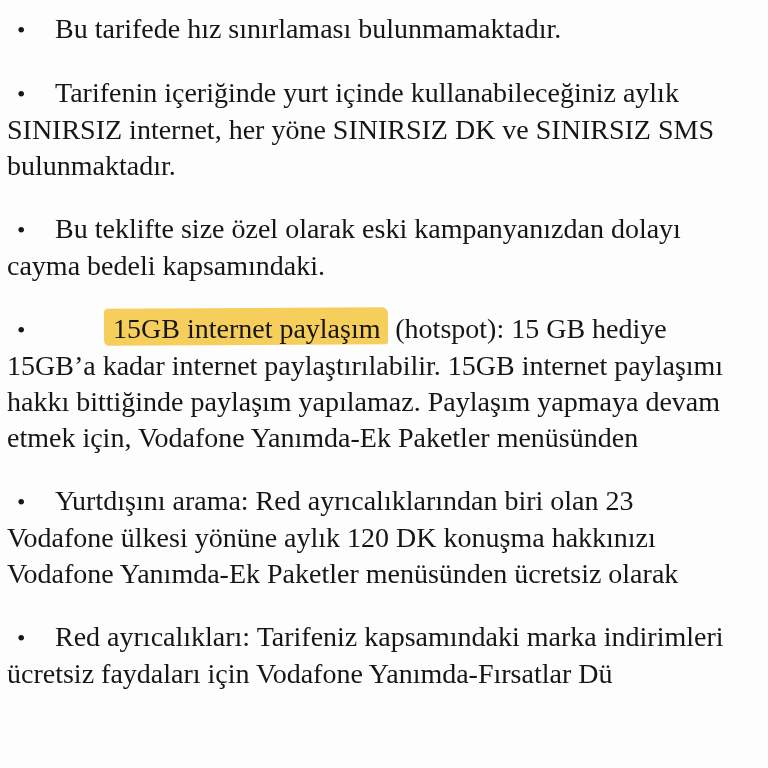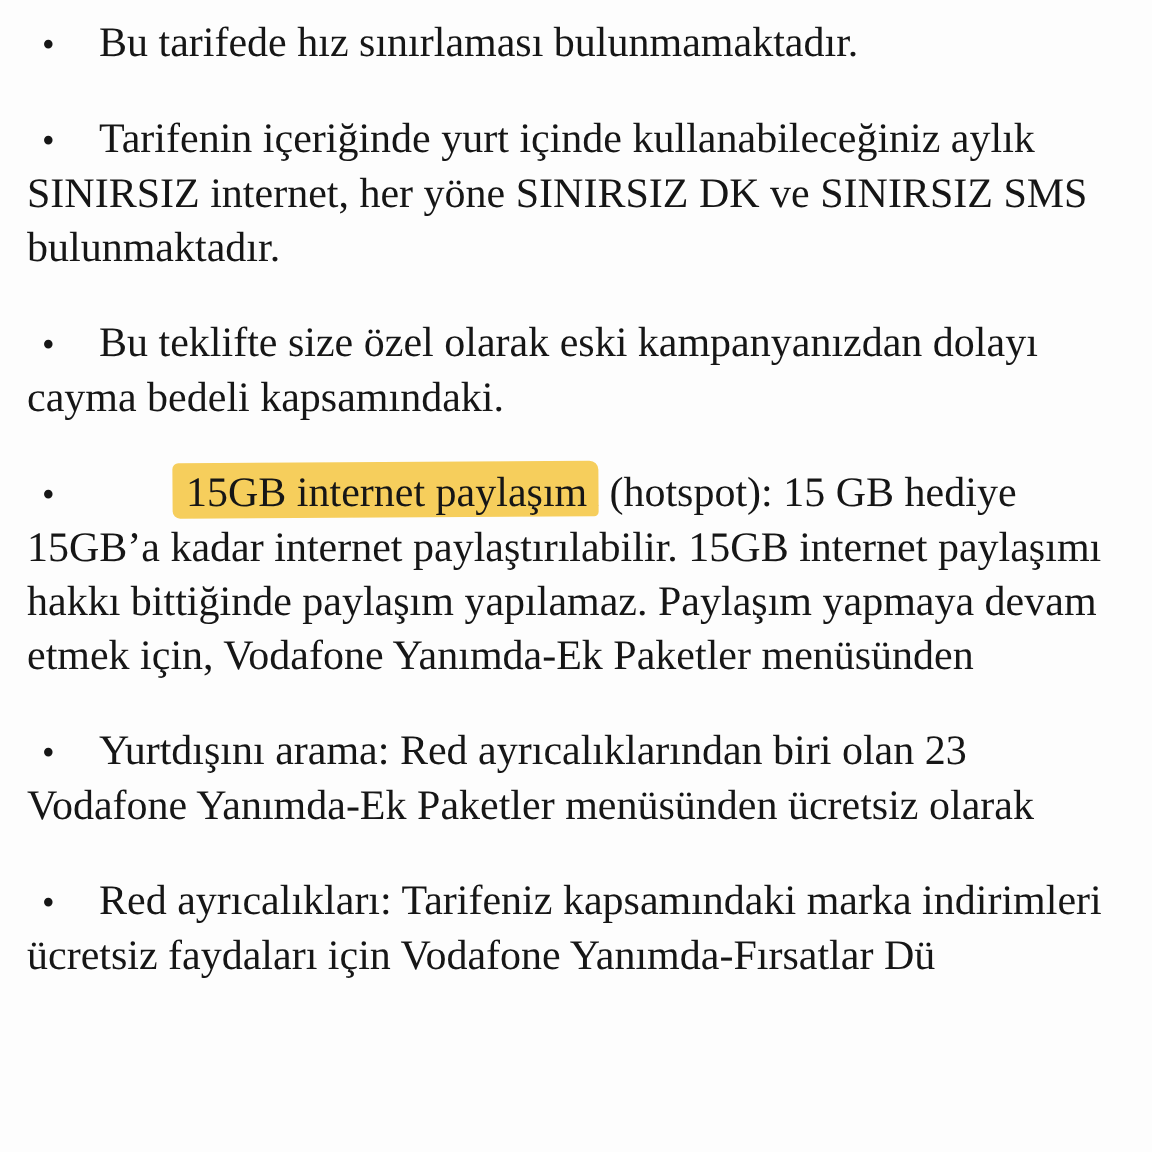--- a/index.html
+++ b/index.html
@@ -17,21 +17,20 @@
   }
   .doc {
     padding: 11px 4px 0 7px;
   }
   .para {
     line-height: 36px;
     margin: 0 0 27px 0;
   }
   .line {
     white-space: nowrap;
-    margin-left: 11px;
   }
   .bullet {
     display: inline-block;
     margin-left: 10px;
     width: 38px;
     font-size: 24px;
     vertical-align: baseline;
   }
   .bullet.wide {
     width: 96px;
@@ -75,20 +74,21 @@
 
   <div class="para">
     <div class="line"><span class="bullet wide">•</span><span class="hl">15GB internet paylaşım</span><span>ı (hotspot): 15 GB hediye</span></div>
     <div class="line">15GB’a kadar internet paylaştırılabilir. 15GB internet paylaşımı</div>
     <div class="line">hakkı bittiğinde paylaşım yapılamaz. Paylaşım yapmaya devam</div>
     <div class="line">etmek için, Vodafone Yanımda-Ek Paketler menüsünden</div>
   </div>
 
   <div class="para">
     <div class="line"><span class="bullet">•</span><span>Yurtdışını arama: Red ayrıcalıklarından biri olan 23</span></div>
+    <div class="line">Vodafone ülkesi yönüne aylık 120 DK konuşma hakkınızı</div>
     <div class="line">Vodafone Yanımda-Ek Paketler menüsünden ücretsiz olarak</div>
   </div>
 
   <div class="para">
     <div class="line"><span class="bullet">•</span><span>Red ayrıcalıkları: Tarifeniz kapsamındaki marka indirimleri</span></div>
     <div class="line">ücretsiz faydaları için Vodafone Yanımda-Fırsatlar Dü</div>
   </div>
 
 </div>
 

